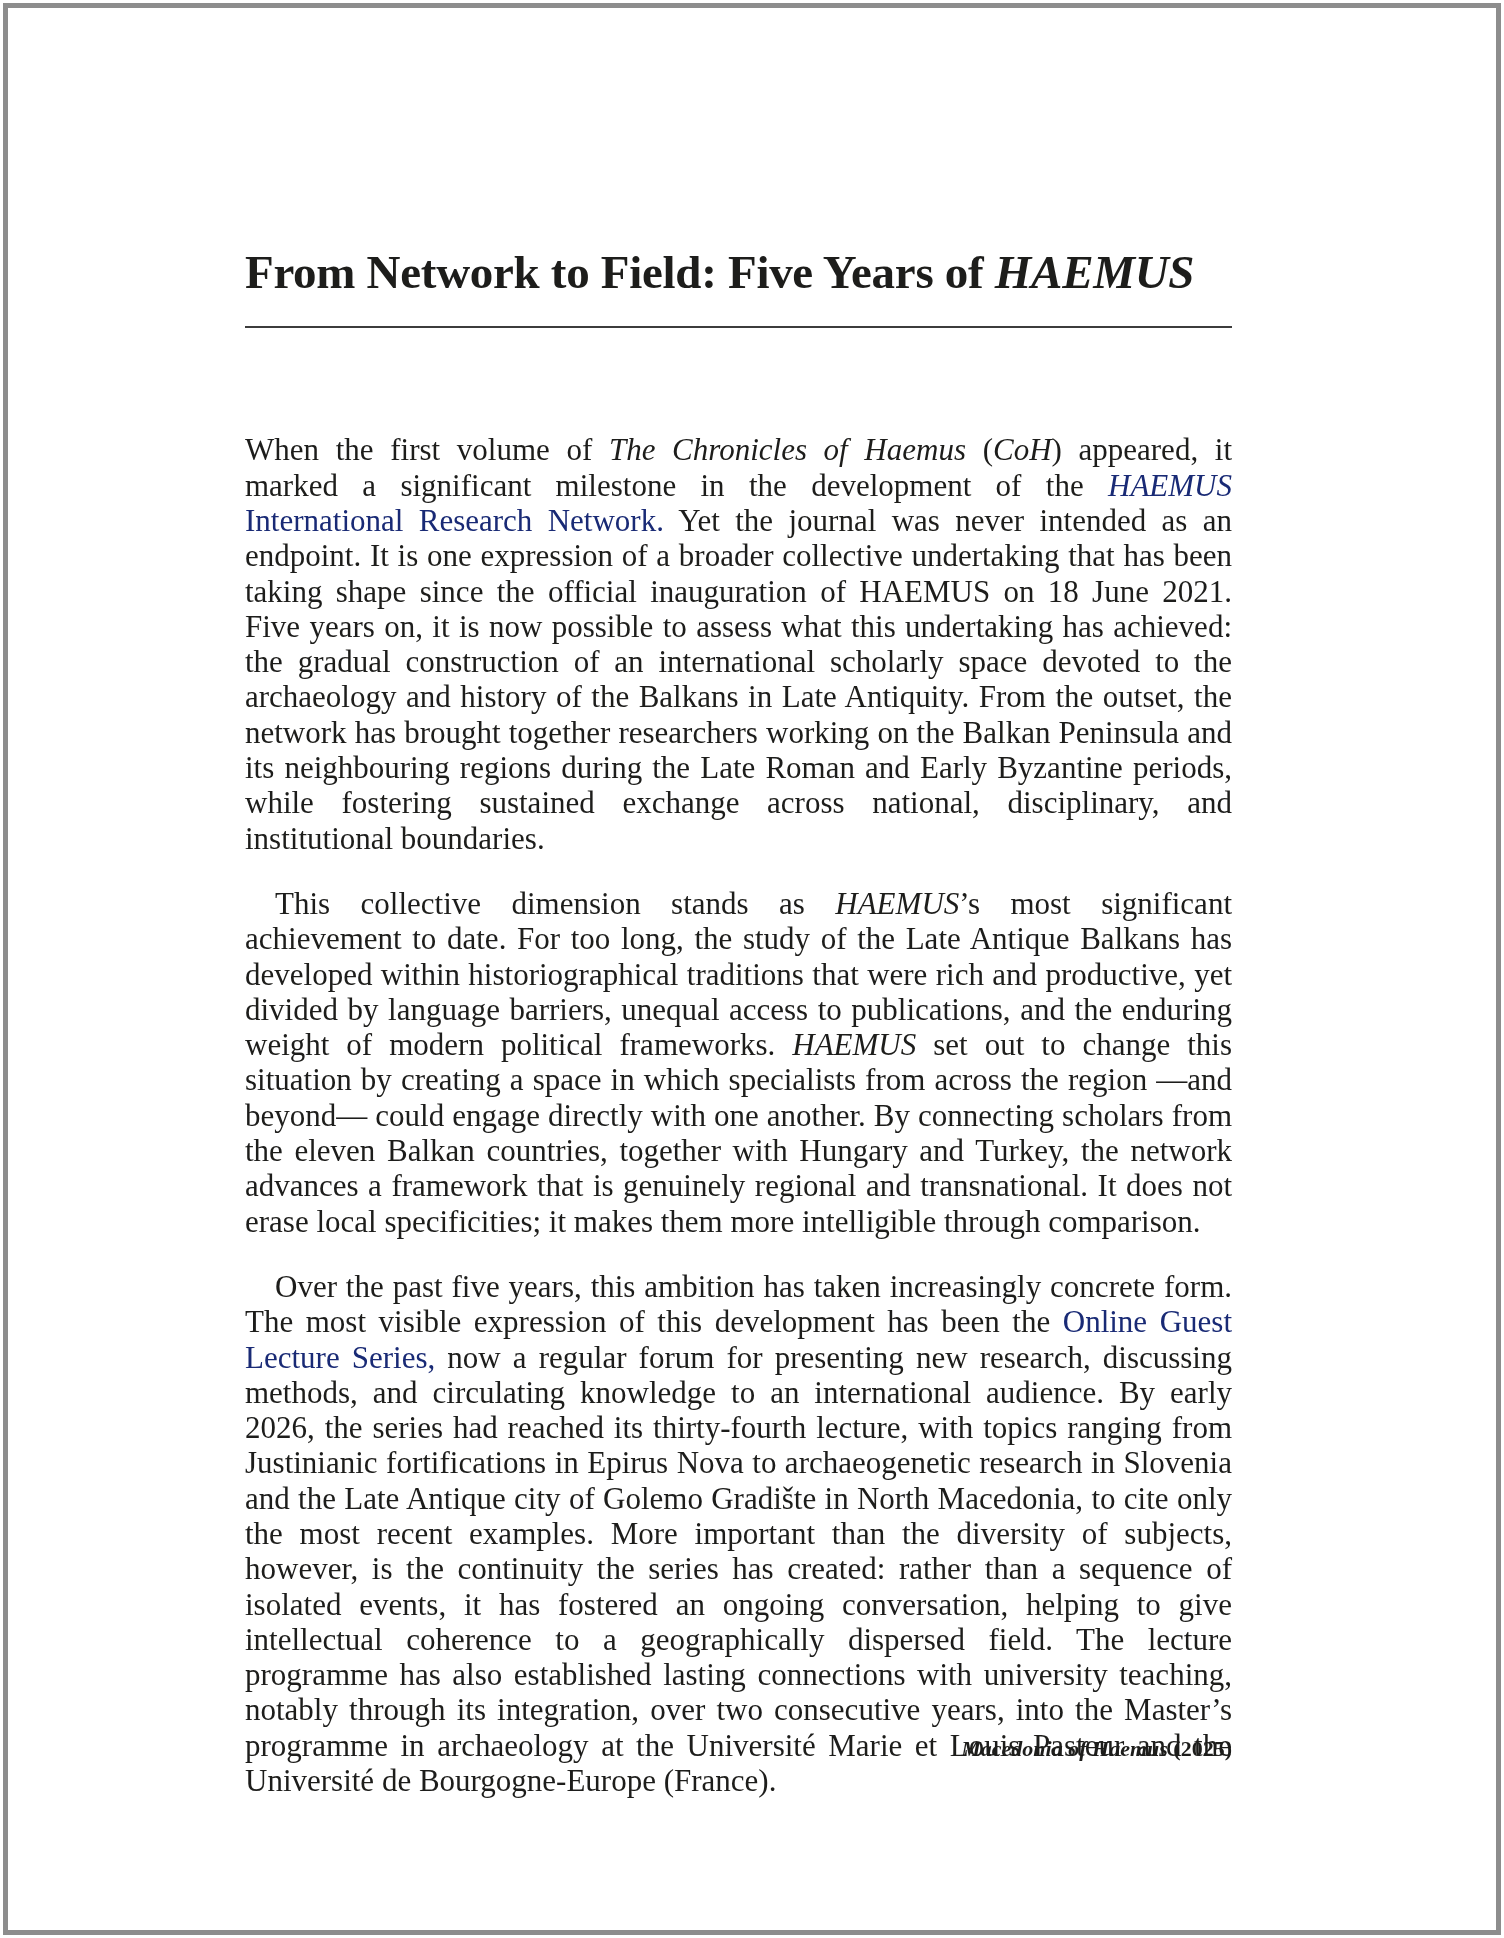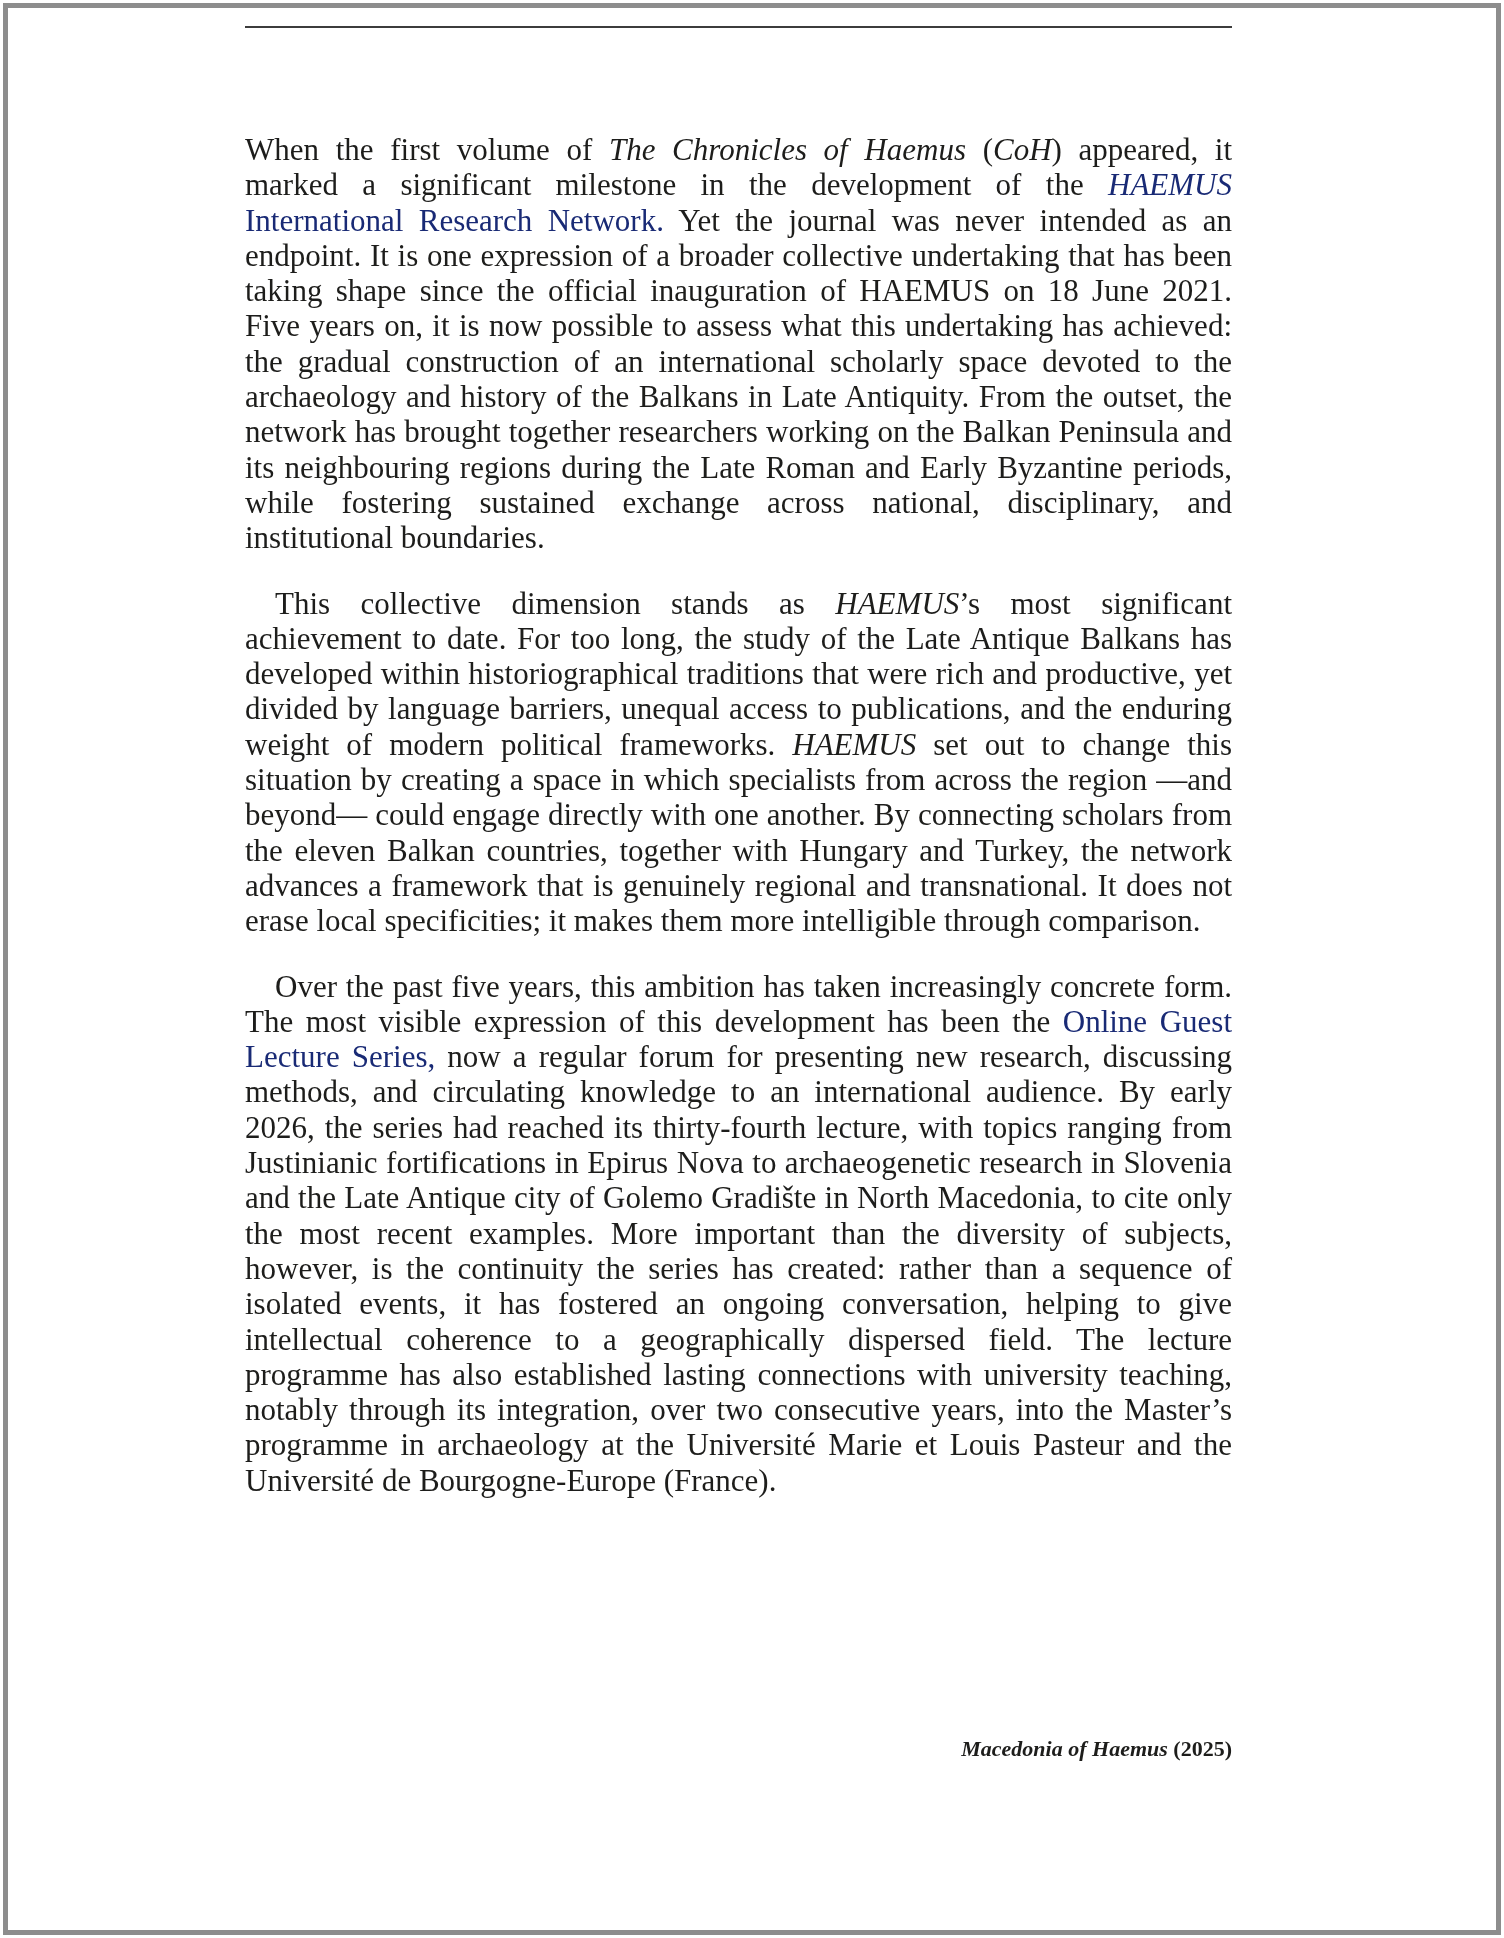--- a/index.html
+++ b/index.html
@@ -62,20 +62,21 @@
   }
   .footer em{font-style:italic;}
 </style>
 </head>
 <body>
 
 <div class="page">
   <div class="frame"></div>
 
   <div class="content">
+    <h1 class="title"><span>From Network to Field: Five Years of </span><em>HAEMUS</em></h1>
 
     <hr class="title-rule">
 
     <div class="article-body">
         <p class="para"><span>When the first volume of </span><em>The Chronicles of Haemus</em><span> (</span><em>CoH</em><span>) appeared, it marked a significant milestone in the development of the </span><a class="doclink" href="#"><em>HAEMUS</em></a><a class="doclink" href="#"> International Research Network.</a><span> Yet the journal was never intended as an endpoint. It is one expression of a broader collective undertaking that has been taking shape since the official inauguration of HAEMUS on 18 June 2021. Five years on, it is now possible to assess what this undertaking has achieved: the gradual construction of an international scholarly space devoted to the archaeology and history of the Balkans in Late Antiquity. From the outset, the network has brought together researchers working on the Balkan Peninsula and its neighbouring regions during the Late Roman and Early Byzantine periods, while fostering sustained exchange across national, disciplinary, and institutional boundaries.</span></p>
         <p class="para indent"><span>This collective dimension stands as </span><em>HAEMUS</em><span>’s most significant achievement to date. For too long, the study of the Late Antique Balkans has developed within historiographical traditions that were rich and productive, yet divided by language barriers, unequal access to publications, and the enduring weight of modern political frameworks. </span><em>HAEMUS</em><span> set out to change this situation by creating a space in which specialists from across the region —and beyond— could engage directly with one another. By connecting scholars from the eleven Balkan countries, together with Hungary and Turkey, the network advances a framework that is genuinely regional and transnational. It does not erase local specificities; it makes them more intelligible through comparison.</span></p>
         <p class="para indent"><span>Over the past five years, this ambition has taken increasingly concrete form. The most visible expression of this development has been the </span><a class="doclink" href="#">Online Guest Lecture Series,</a><span> now a regular forum for presenting new research, discussing methods, and circulating knowledge to an international audience. By early 2026, the series had reached its thirty-fourth lecture, with topics ranging from Justinianic fortifications in Epirus Nova to archaeogenetic research in Slovenia and the Late Antique city of Golemo Gradište in North Macedonia, to cite only the most recent examples. More important than the diversity of subjects, however, is the continuity the series has created: rather than a sequence of isolated events, it has fostered an ongoing conversation, helping to give intellectual coherence to a geographically dispersed field. The lecture programme has also established lasting connections with university teaching, notably through its integration, over two consecutive years, into the Master’s programme in archaeology at the Université Marie et Louis Pasteur and the Université de Bourgogne-Europe (France).</span></p>
       </div>
   </div>
 

